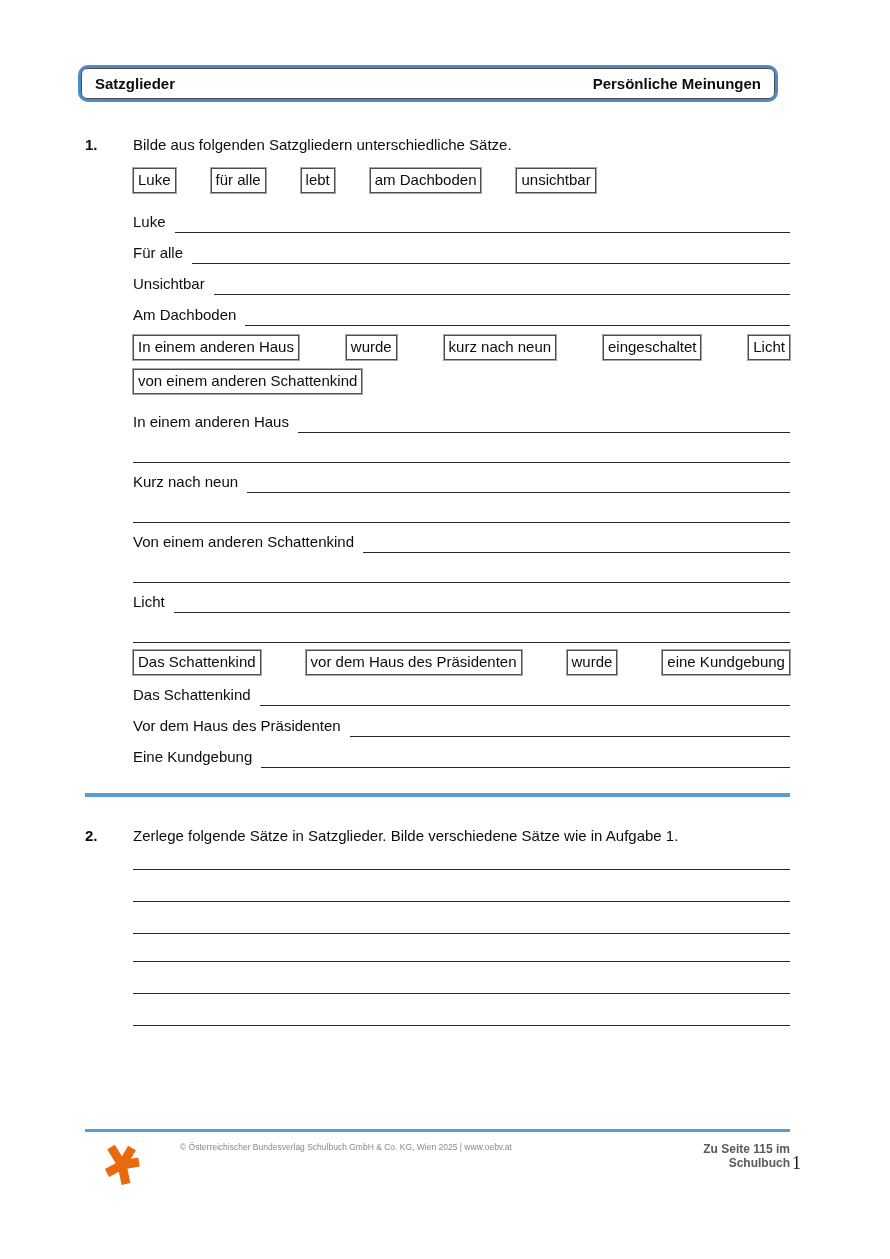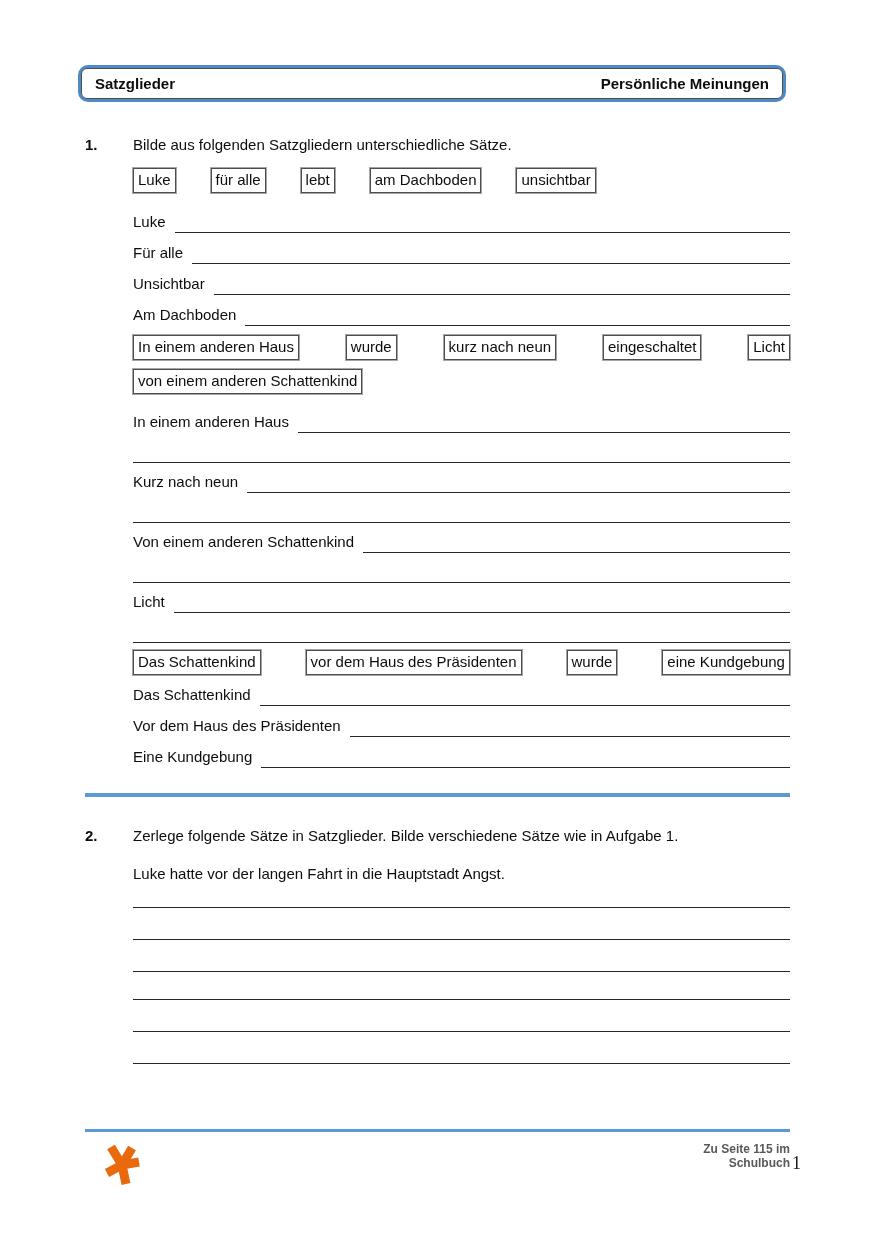--- a/index.html
+++ b/index.html
@@ -1,21 +1,21 @@
 <!DOCTYPE html>
 <html><head>
 <meta charset="utf-8">
 <style>
   * { margin:0; padding:0; box-sizing:border-box; }
   body { background:#ffffff; font-family:"Liberation Sans", sans-serif; }
   .sheet { position:relative; width:890px; height:1259px; background:#fff; color:#0d0d0d; overflow:hidden; }
   .content { position:absolute; left:85px; top:0; width:705px; }
 
   
-  .header-box { margin:65px 4px 0 -7px; border:3px solid #4E8AC8; border-radius:10px; background:#fff; }
+  .header-box { margin:65px 12px 0 -7px; border:3px solid #4E8AC8; border-radius:10px; background:#fff; }
   .header-inner { border:1px solid #4d4d4d; border-radius:6px; display:flex; justify-content:space-between; align-items:center; padding:6px 13px; font-size:15px; font-weight:bold; }
 
   
   .ex-head { display:flex; font-size:15px; line-height:21px; }
   .ex-head.first { margin-top:32px; }
   .ex-head.second { margin-top:28px; }
   .ex-num { width:48px; font-weight:bold; }
   .ex-instruction { flex:1; }
   .ex-body { margin-left:48px; width:657px; }
 
@@ -156,21 +156,20 @@
     </div>
 
     <div class="divider"></div>
 
     <div class="ex-head second">
       <span class="ex-num">2.</span>
       <span class="ex-instruction">Zerlege folgende Sätze in Satzglieder. Bilde verschiedene Sätze wie in Aufgabe 1.</span>
     </div>
 
     <div class="ex-body">
-      <div class="sentence">Luke hatte vor der langen Fahrt in die Hauptstadt Angst.</div>
       <div class="wline h24 full">
         <span class="fill"></span>
       </div>
       <div class="wline h32 full">
         <span class="fill"></span>
       </div>
       <div class="wline h32 full">
         <span class="fill"></span>
       </div>
 
@@ -194,17 +193,18 @@
         <line x1="21" y1="23" x2="10" y2="5"></line>
         <line x1="21" y1="23" x2="31" y2="6"></line>
         <line x1="21" y1="23" x2="38" y2="20"></line>
         <line x1="21" y1="23" x2="6" y2="31"></line>
         <line x1="21" y1="23" x2="25" y2="42"></line>
       </g>
     </svg>
   </div>
 
   <div class="copy">
+    <div>© Österreichischer Bundesverlag Schulbuch GmbH &amp; Co. KG, Wien 2025 | www.oebv.at</div>
   </div>
 
   <div class="ref">Zu Seite 115 im Schulbuch</div>
   <div class="page-num">1</div>
 </div>
 
 </body></html>

